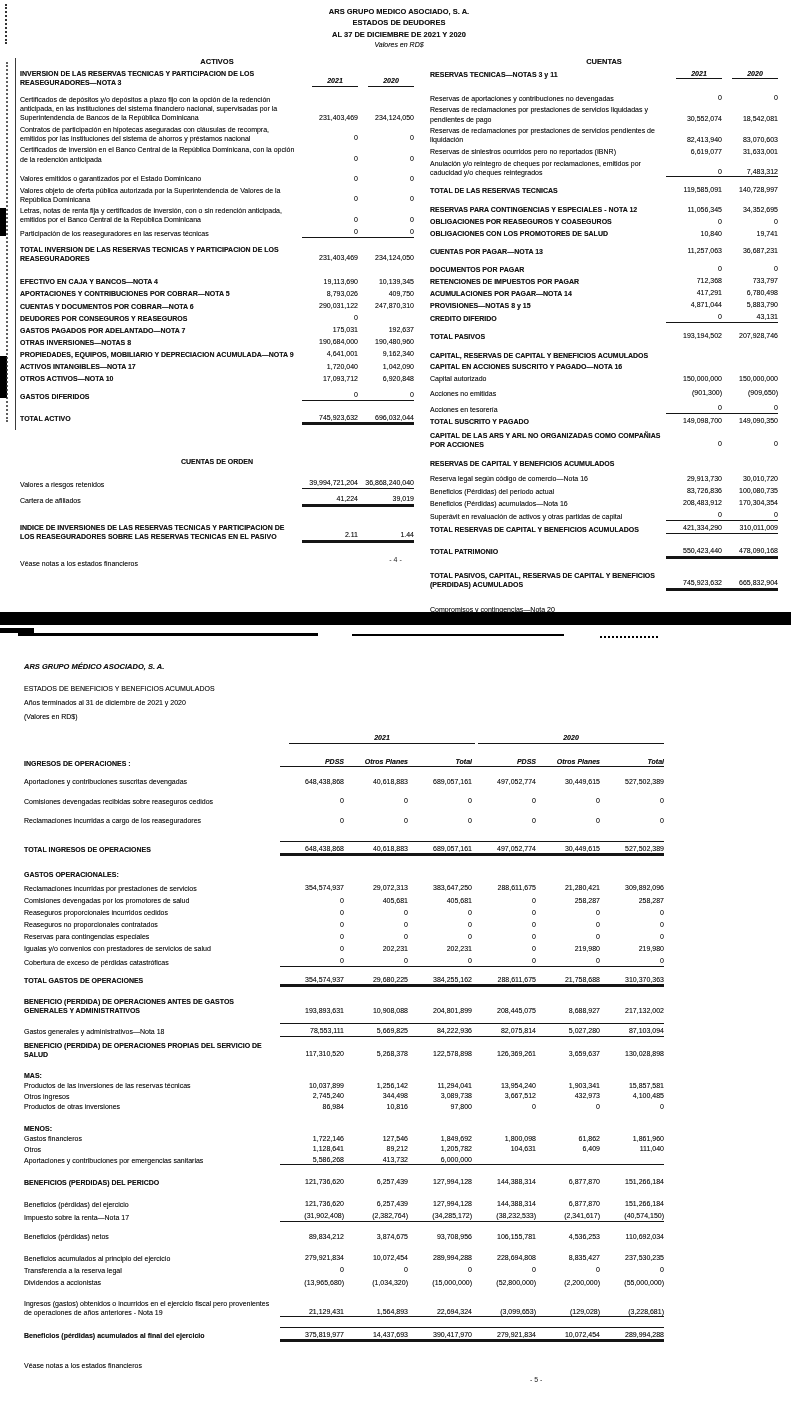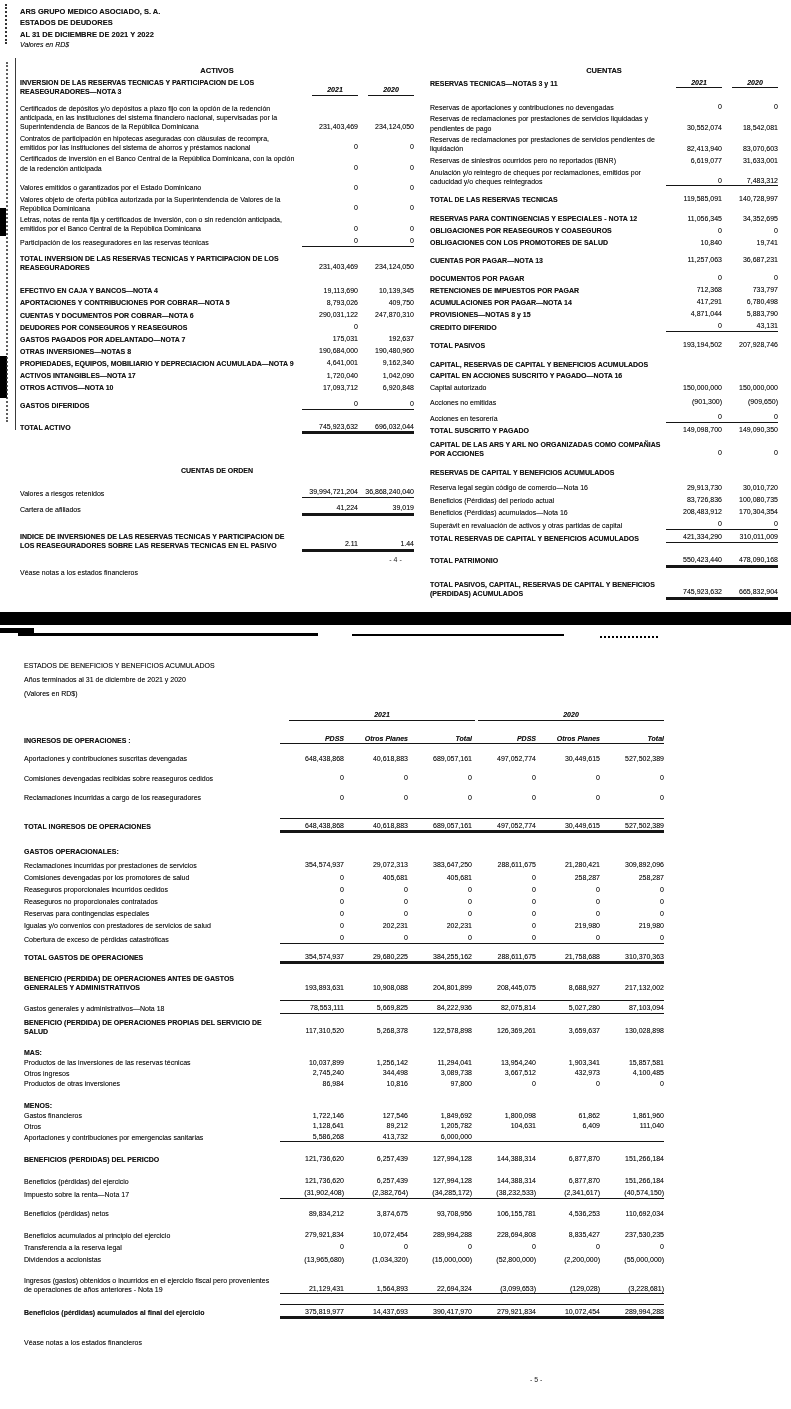--- a/index.html
+++ b/index.html
@@ -3,25 +3,25 @@
 <meta charset="utf-8">
 <style>
   html,body{margin:0;padding:0;}
   body{width:791px;height:1409px;position:relative;background:#ffffff;overflow:hidden;
        font-family:"Liberation Sans",sans-serif;color:#161616;}
   .page{position:absolute;text-shadow:0 0 .5px rgba(0,0,0,.45);}
   #page1{left:20px;top:6px;width:758px;}
   #page2{left:24px;top:662px;width:640px;}
 
   
-  .doc-head{font-size:7.5px;line-height:1.5;}
+  .doc-head{text-align:center;font-size:7.5px;line-height:1.5;}
   .doc-head .b{font-weight:bold;}
   .doc-head .it{font-style:italic;font-size:7px;}
 
-  .cols{display:flex;gap:16px;margin-top:12px;}
+  .cols{display:flex;gap:16px;margin-top:3px;}
   .colL{width:394px;flex:none;}
   .colR{flex:1;min-width:0;}
   .col-title{text-align:center;font-weight:bold;font-size:7.5px;margin:4px 0 2px 0;}
 
   
   .row{display:flex;align-items:flex-end;margin-top:2.5px;font-size:7px;line-height:1.3;}
   .lbl{flex:1;padding-right:5px;min-width:0;}
   .vals{display:flex;flex:none;}
   .val{width:56px;text-align:right;white-space:nowrap;flex:none;padding-bottom:.5px;}
   #page2 .val{width:64px;}
@@ -64,21 +64,21 @@
   #margindots{left:6px;top:62px;width:2px;height:360px;background:none;border-left:2px dotted #2a2a2a;opacity:.75;}
   #cornerdots{left:5px;top:4px;width:2px;height:40px;background:none;border-left:2px dotted #333;}
 </style>
 </head>
 <body>
 
 <div class="page" id="page1">
   <div class="doc-head">
     <div class="b">ARS GRUPO MEDICO ASOCIADO, S. A.</div>
     <div class="b">ESTADOS DE DEUDORES</div>
-    <div class="b">AL 31 DE DICIEMBRE DE 2021 Y 2022</div>
+    <div class="b">AL 37 DE DICIEMBRE DE 2021 Y 2020</div>
     <div class="it">Valores en RD$</div>
   </div>
 
   <div class="cols">
     <div class="colL">
       <div class="col-title">ACTIVOS</div>
       <div>
 
       <div class="row bold hdr">
             <span class="lbl">INVERSION DE LAS RESERVAS TECNICAS Y PARTICIPACION DE LOS REASEGURADORES—NOTA 3</span>
@@ -487,20 +487,21 @@
 <div class="artifact" id="divline3"></div>
 <div class="artifact" id="blotch1"></div>
 <div class="artifact" id="blotch2"></div>
 <div class="artifact" id="blotch3"></div>
 <div class="artifact" id="marginline"></div>
 <div class="artifact" id="margindots"></div>
 <div class="artifact" id="cornerdots"></div>
 
 <div class="page" id="page2">
   <div class="p2-head">
+    <div class="hl">ARS GRUPO MÉDICO ASOCIADO, S. A.</div>
     <div class="hn">ESTADOS DE BENEFICIOS Y BENEFICIOS ACUMULADOS</div>
     <div class="hn">Años terminados al 31 de diciembre de 2021 y 2020</div>
     <div class="hn">(Valores en RD$)</div>
   </div>
 
   <div class="ghead">
     <span class="gpad"></span>
     <span class="gyear">2021</span>
     <span class="gyear">2020</span>
   </div>

